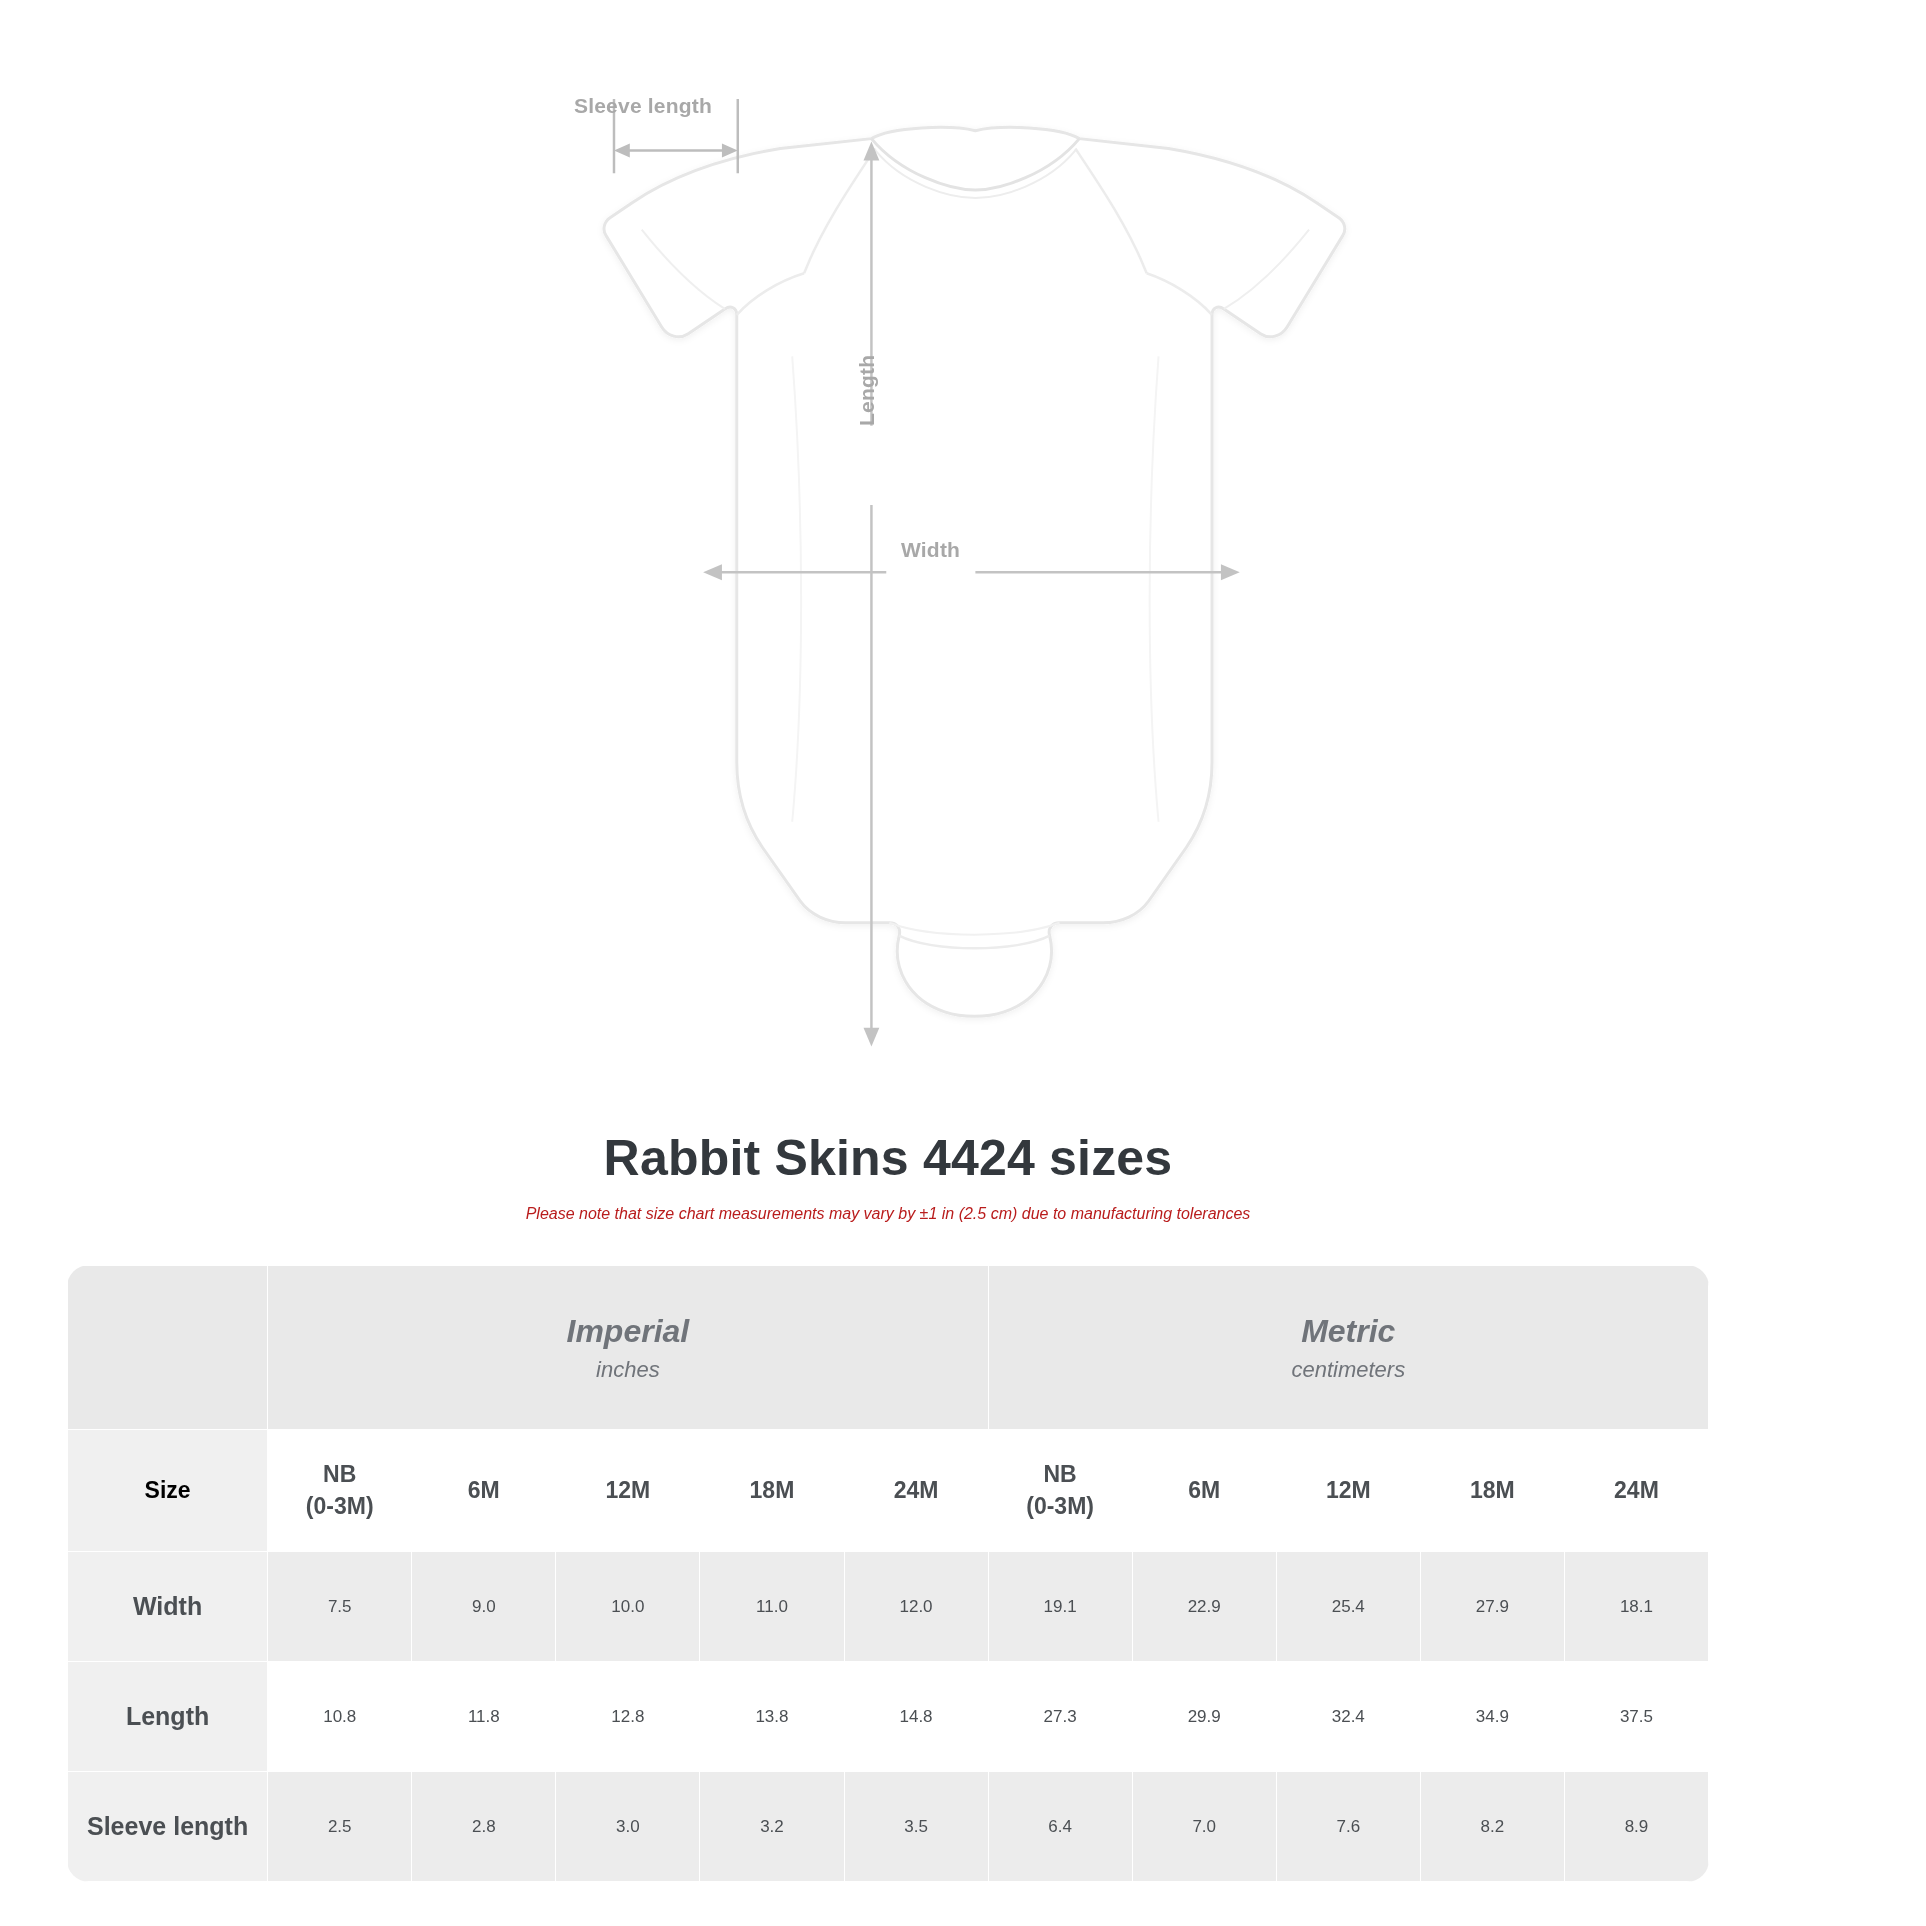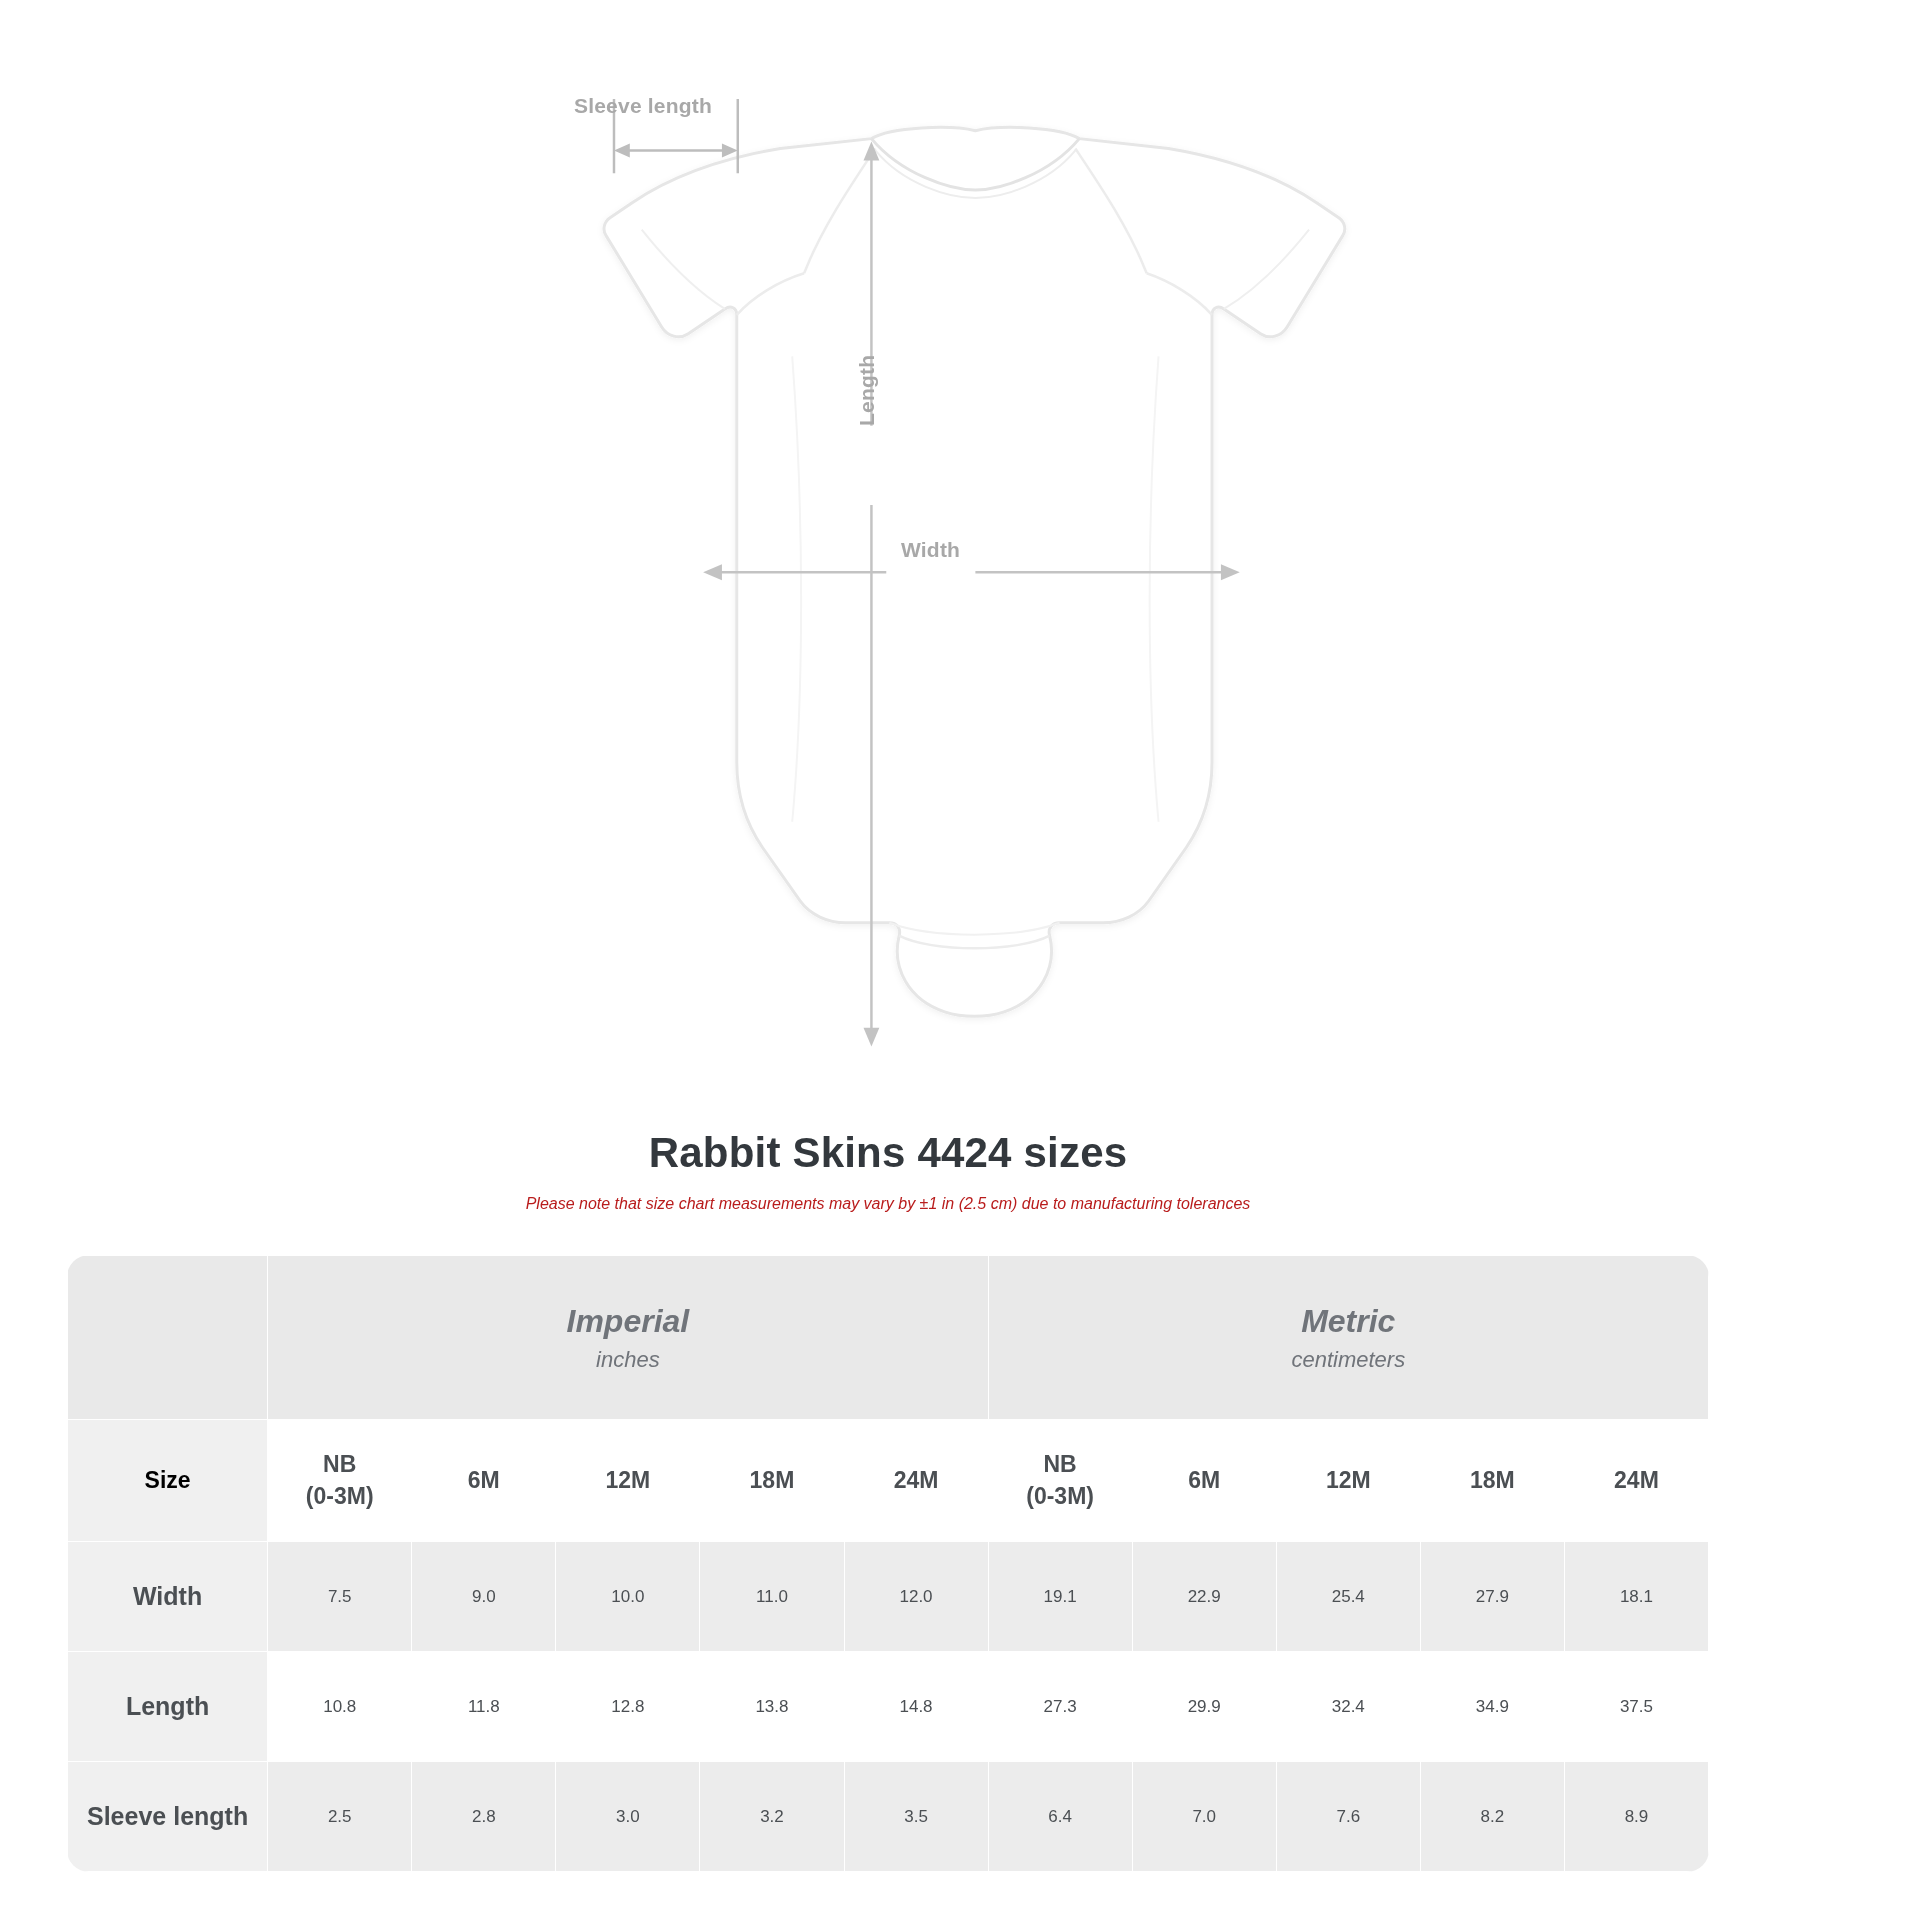--- a/index.html
+++ b/index.html
@@ -54,21 +54,21 @@
     transform: rotate(-90deg);
     transform-origin: left top;
   }
 
   
   .title-block {
     text-align: center;
     margin-top: 30px;
   }
   .chart-title {
-    font-size: 42px;
+    font-size: 50px;
     font-weight: bold;
     color: #33383d;
     margin: 0 0 18px 0;
     letter-spacing: 0.2px;
   }
   .chart-note {
     font-size: 16px;
     font-style: italic;
     color: #b91c1c;
     margin: 0;

